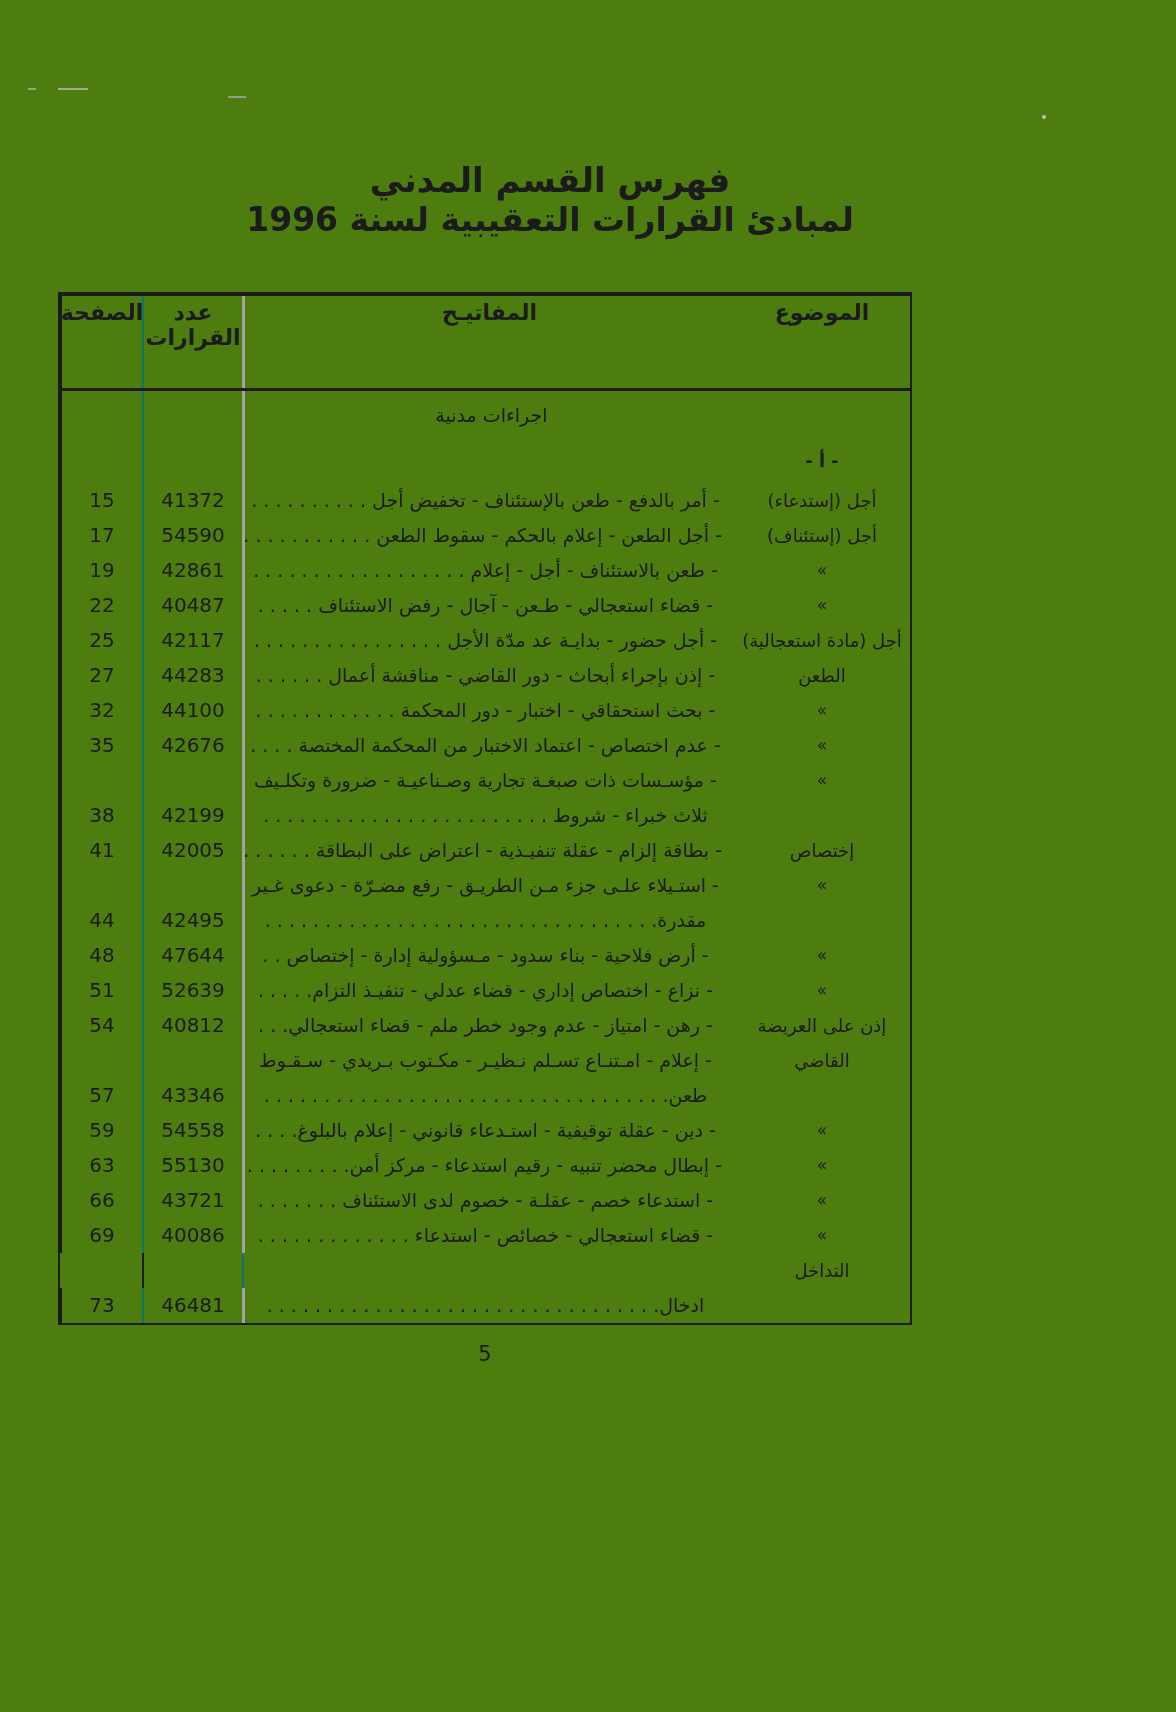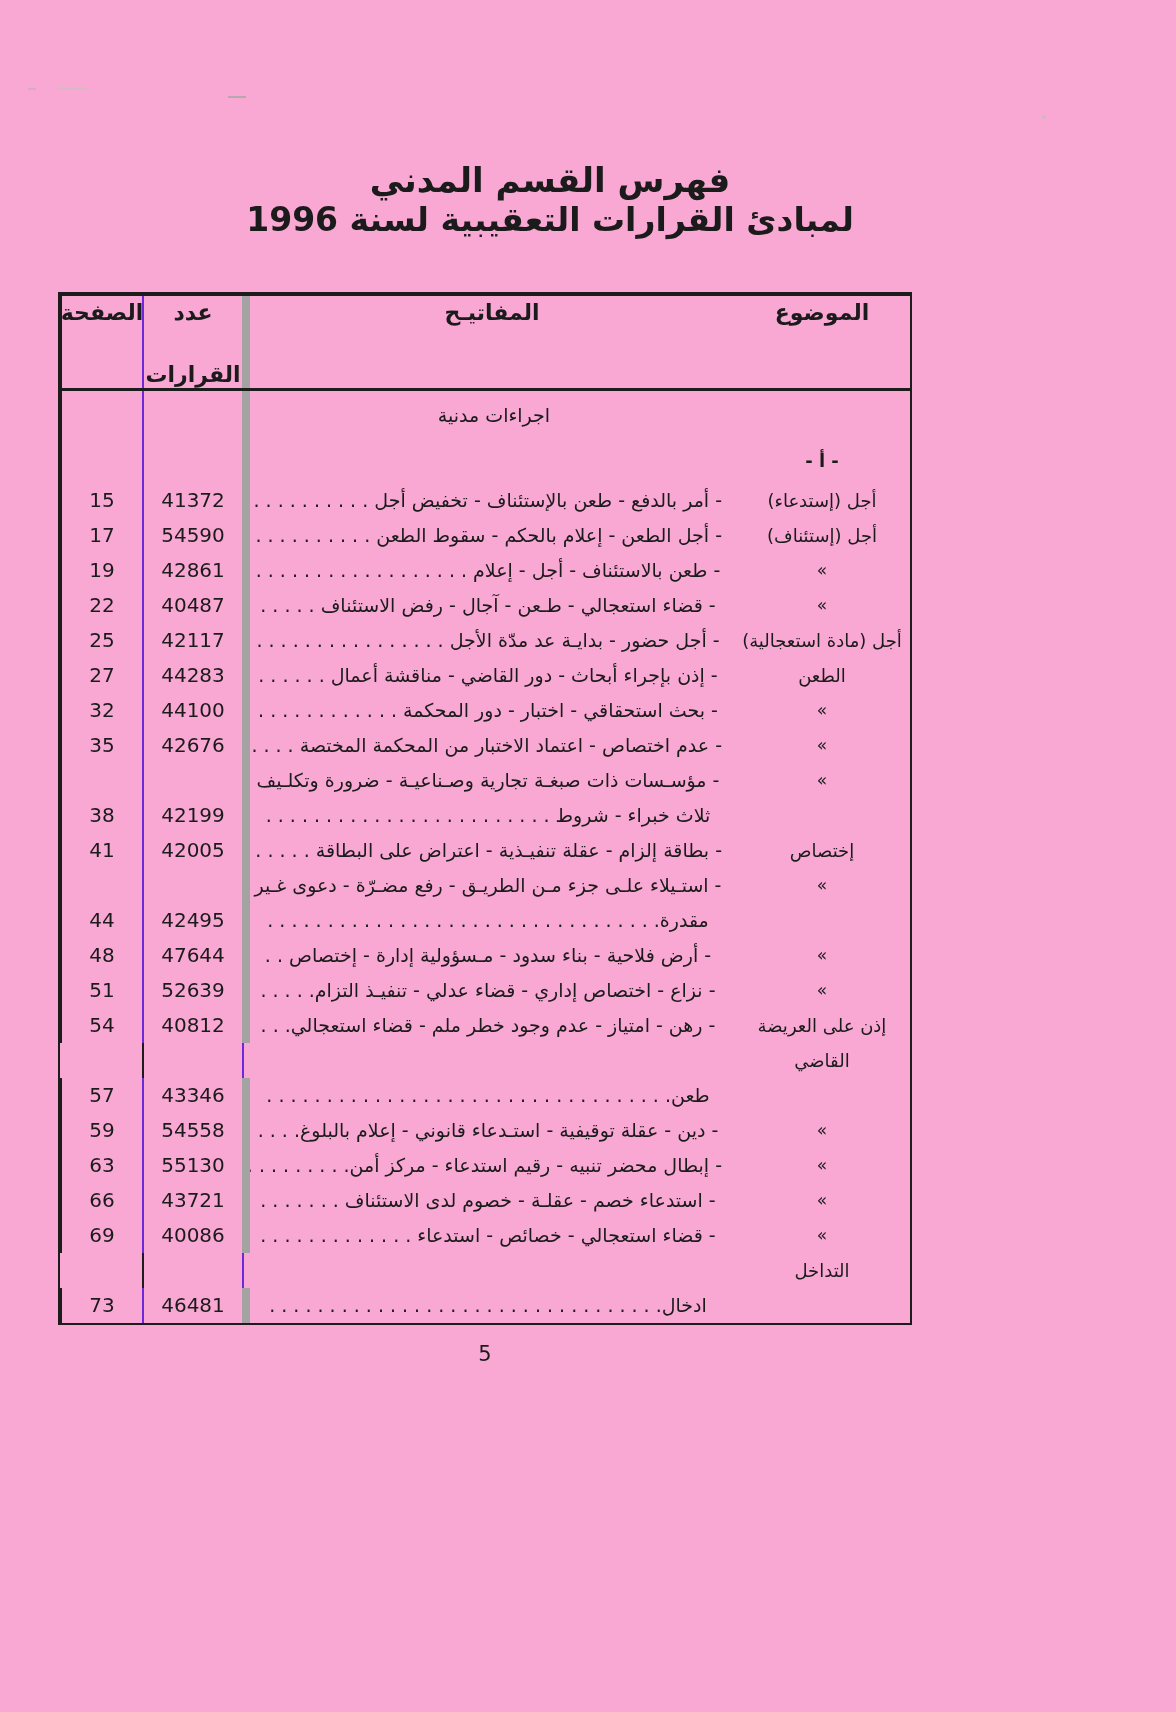--- a/index.html
+++ b/index.html
@@ -1,21 +1,21 @@
 <!DOCTYPE html>
 <html lang="ar"><head>
 <meta charset="utf-8">
 <style>
   html,body{margin:0;padding:0;}
   body{background:#e8e8e6;}
   .page{
     position:relative;
     width:1176px;height:1712px;
     margin:0 auto;
-    background:#f9a8d4;
+    background:#4d7c0f;
     font-family:"DejaVu Sans",sans-serif;
     color:#1b1b1b;
     overflow:hidden;
   }
   
   .artifact-top-left{position:absolute;left:28px;top:88px;width:150px;height:2px;
     background:linear-gradient(90deg,#b9b7b2 0 8px,transparent 8px 30px,#c4c2bd 30px 60px,transparent 60px 100%);opacity:.7;}
   .artifact-top-dash{position:absolute;left:228px;top:96px;width:18px;height:2px;background:#a8a6a1;opacity:.8;}
   .scan-right-speck{position:absolute;right:130px;top:115px;width:4px;height:4px;border-radius:50%;background:#c2c0bb;}
 
@@ -37,22 +37,22 @@
     grid-template-columns:176px 492px 100px 82px; 
     direction:rtl;
   }
   .thead{border-bottom:3px solid #1c1c1c;min-height:92px;}
   .th{
     font-weight:bold;font-size:22px;
     display:flex;flex-direction:column;align-items:center;justify-content:flex-start;
     padding-top:4px;box-sizing:border-box;
   }
   .c-subject{}
-  .c-keys{border-left:8px solid #a3a3a3;}      
-  .c-decisions{border-left:2px solid #6d28d9;gap:37px;} 
+  .c-keys{border-left:3px solid #a3a3a3;}      
+  .c-decisions{border-left:2px solid #0f766e;} 
   .c-page{border-left:2px solid #1c1c1c;}      
 
   .tbody{}
   .trow .cell{
     height:35px;line-height:35px;font-size:19px;
     overflow:hidden;white-space:nowrap;box-sizing:border-box;
   }
   .cell.c-subject{text-align:center;font-size:18px;padding:0 6px;}
   .cell.c-keys{text-align:center;padding-right:12px;padding-left:4px;}
   .cell.c-decisions,.cell.c-page{text-align:center;font-size:20px;direction:ltr;}
@@ -199,20 +199,21 @@
     <div class="cell c-page">51</div>
   </div>
         <div class="trow grid-cols">
     <div class="cell c-subject">إذن على العريضة</div>
     <div class="cell c-keys">- رهن - امتياز - عدم وجود خطر ملم - قضاء استعجالي. . .</div>
     <div class="cell c-decisions">40812</div>
     <div class="cell c-page">54</div>
   </div>
         <div class="trow grid-cols">
     <div class="cell c-subject">القاضي</div>
+    <div class="cell c-keys">- إعلام - امـتنـاع تسـلم نـظيـر - مكـتوب بـريدي - سـقـوط</div>
     <div class="cell c-decisions"></div>
     <div class="cell c-page"></div>
   </div>
         <div class="trow grid-cols">
     <div class="cell c-subject"></div>
     <div class="cell c-keys">طعن. . . . . . . . . . . . . . . . . . . . . . . . . . . . . . . . . .</div>
     <div class="cell c-decisions">43346</div>
     <div class="cell c-page">57</div>
   </div>
         <div class="trow grid-cols">

